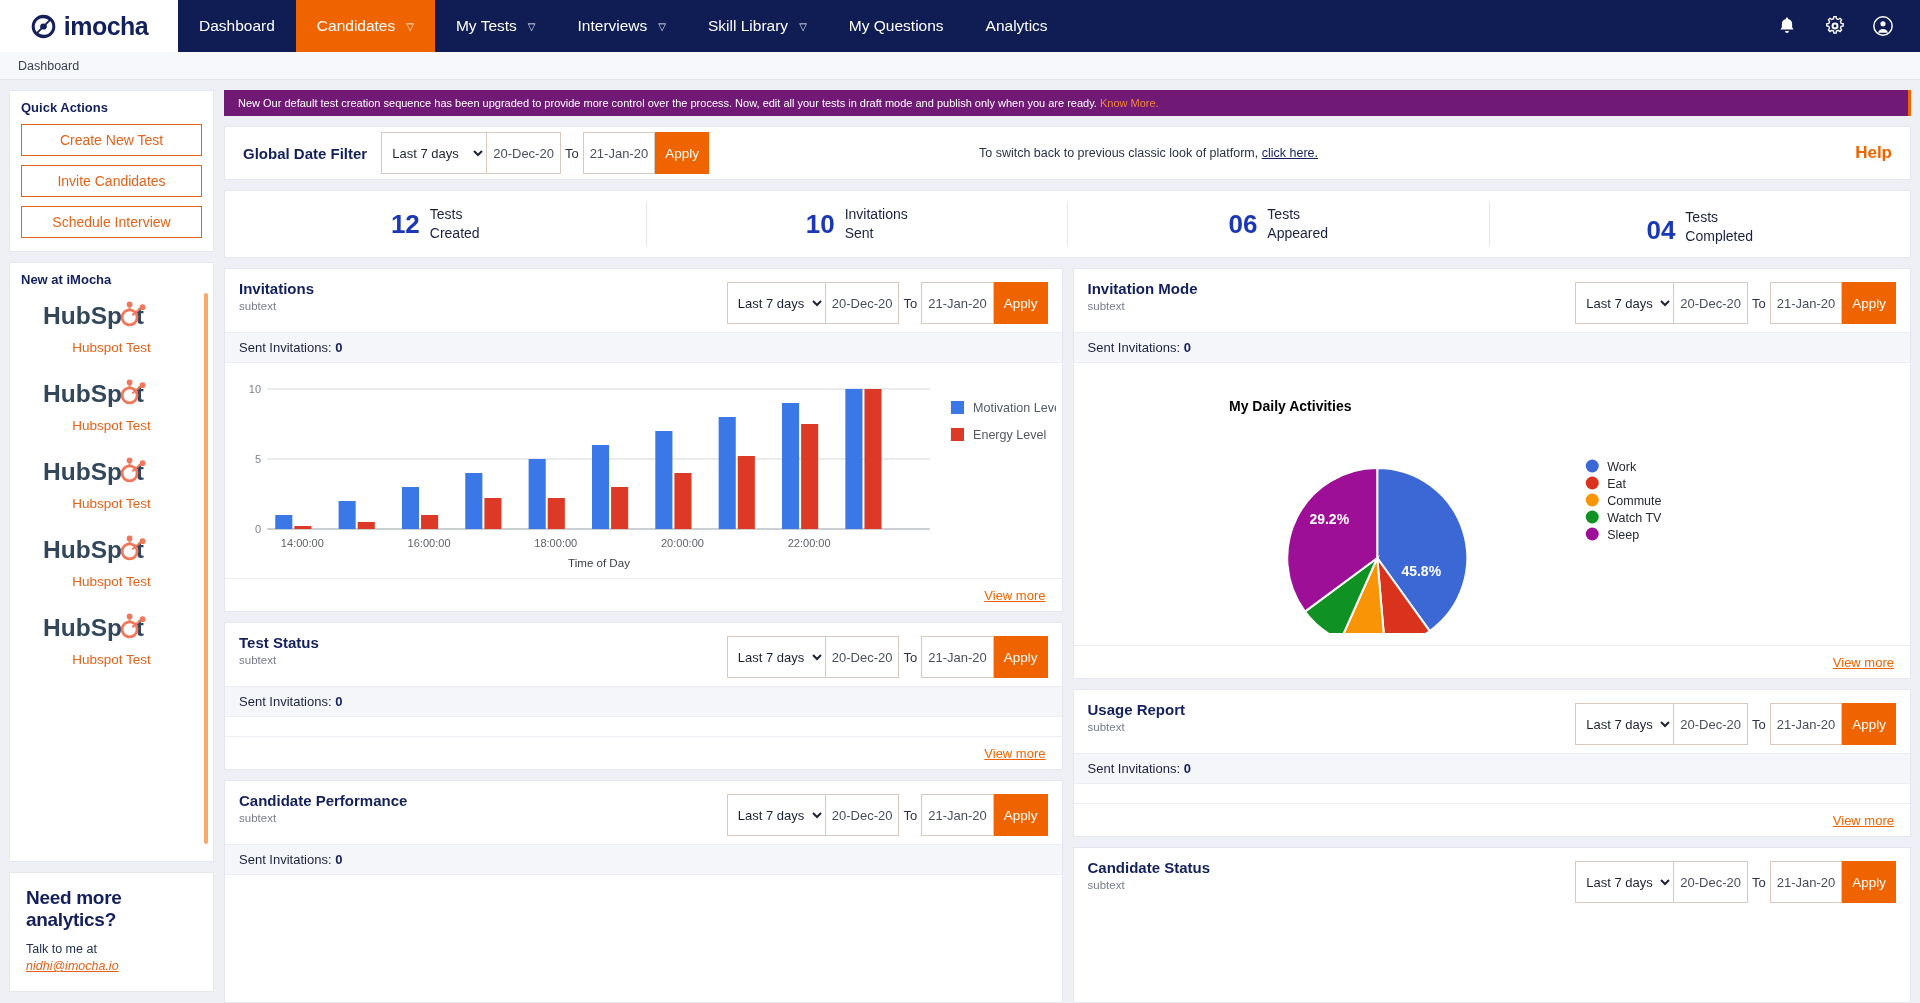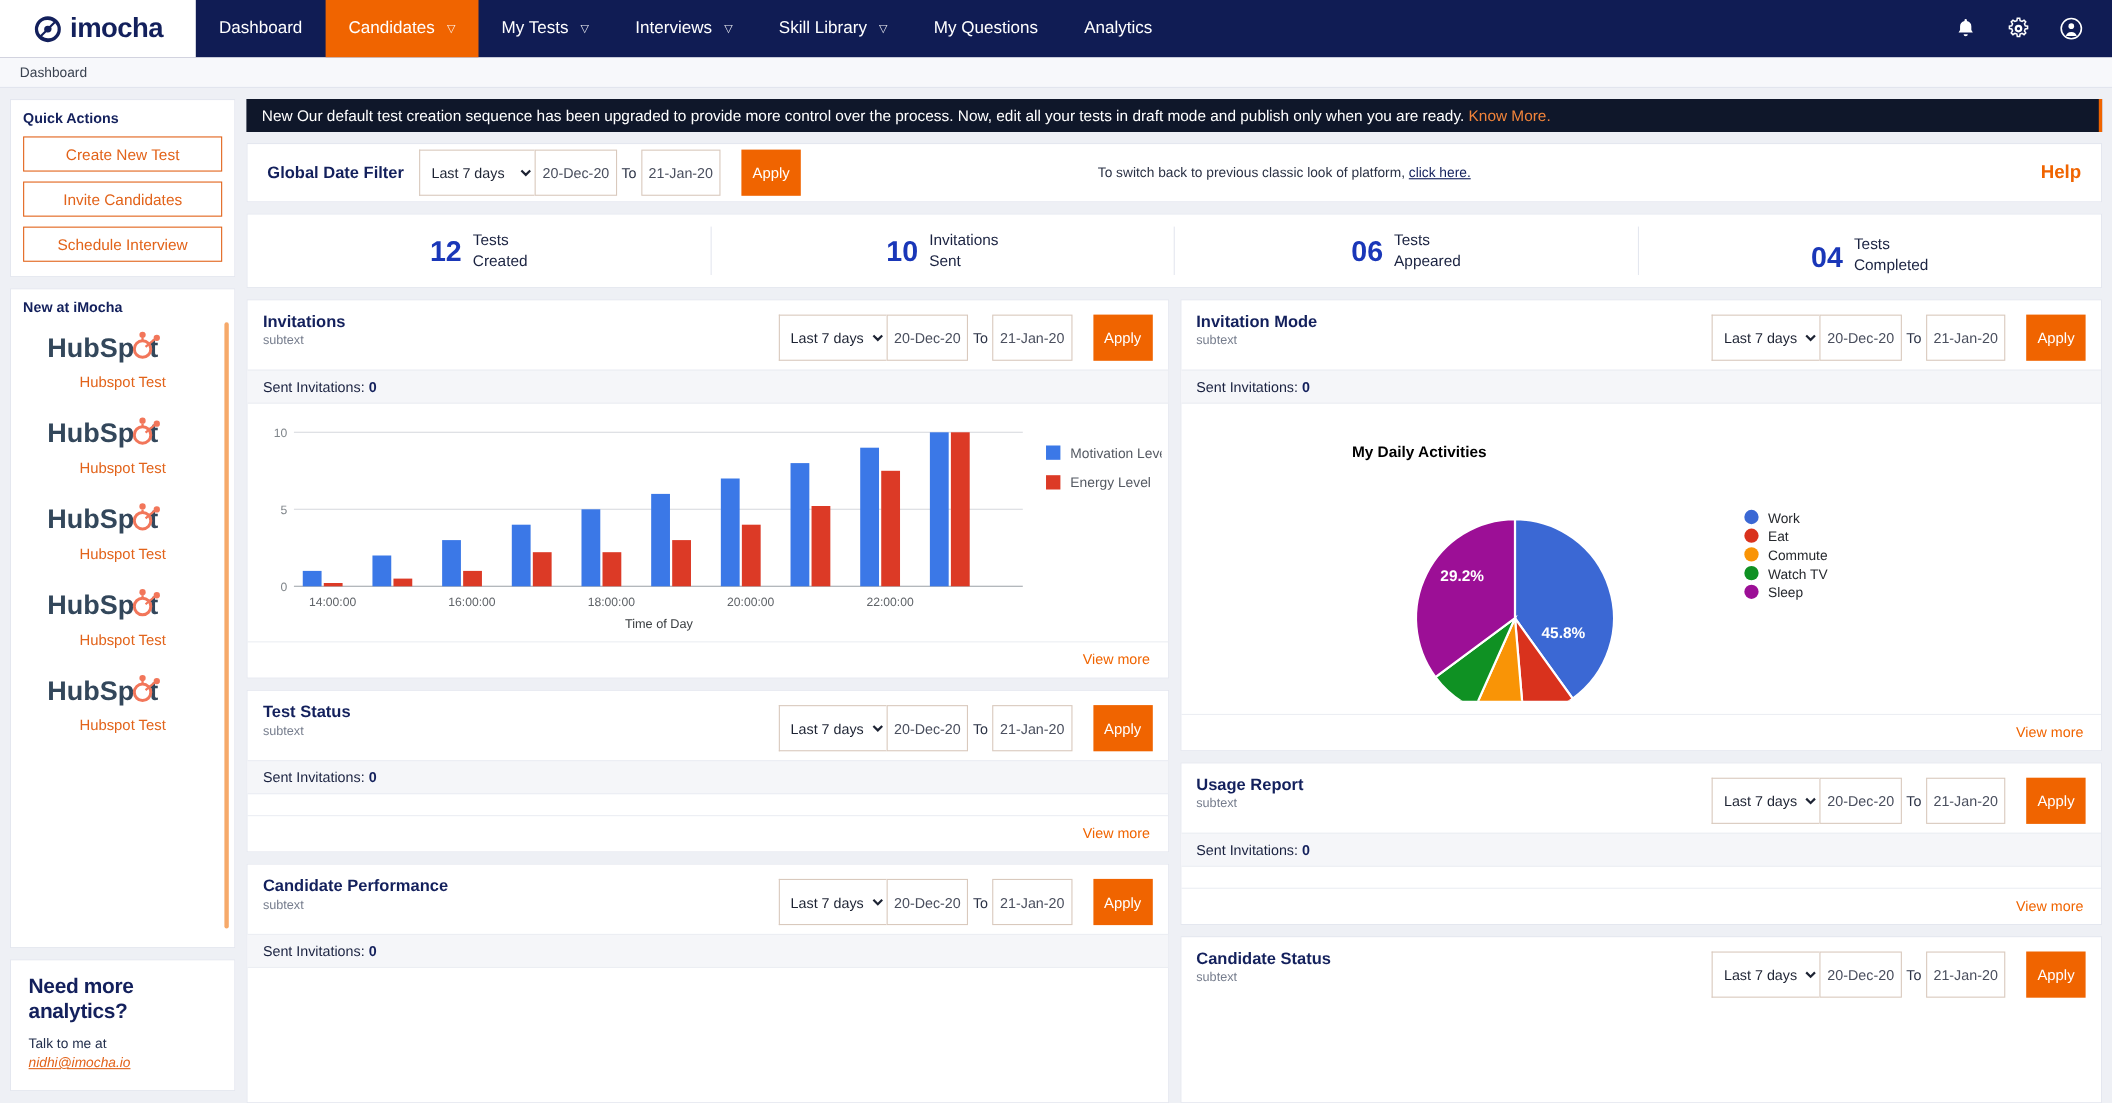--- a/index.html
+++ b/index.html
@@ -66,21 +66,21 @@
   .promo-label { font-size: 13.5px; color: #e2631a; margin-top: 9px; cursor: pointer; }
 
   .need-more { margin-top: 10px; padding: 14px 16px 18px 16px; }
   .nm-title { font-size: 19px; font-weight: bold; color: #13205c; line-height: 1.16; letter-spacing:-0.3px;}
   .nm-sub { font-size: 12.5px; color: #24304d; margin-top: 11px; }
   .nm-mail { font-size: 12.5px; color: #e2631a; text-decoration: underline; display:block; margin-top: 3px; cursor: pointer; font-style: italic; }
 
   
   .main { flex: 1; display: flex; flex-direction: column; gap: 10px; min-width:0; }
   .announce {
-    background: #0f172a; color: #fff; font-size: 14px; padding: 7px 14px;
+    background: #701a75; color: #fff; font-size: 11px; padding: 7px 14px;
     border-right: 3px solid #f06400;
   }
   .announce a { color: #f2843a; text-decoration: none; cursor: pointer; }
 
   .filterbar {
     background: #fff; border: 1px solid #e4e7ef; display: flex; align-items: center;
     padding: 13px 18px; height: 54px;
   }
   .gdf-label { font-size: 15px; font-weight: bold; color: #13205c; margin-right: 14px; }
   .switch-text { margin-left: 270px; font-size: 12.5px; color: #2b3245; }
@@ -94,21 +94,21 @@
     padding: 0 4px 0 6px; color: #1d2333; font-family: inherit; height: 100%;
     border-radius: 0; cursor: pointer;
   }
   .dp .dfrom, .dp .dto {
     border: 1px solid #d9c9bd; background: #fff; font-size: 13px; color: #4a4f5e;
     display: flex; align-items: center; padding: 0 6px; cursor: text;
   }
   .dp .dsep { font-size: 13px; color: #2b3245; display: flex; align-items: center; padding: 0 4px; }
   .dp .dapply {
     background: #f06400; color: #fff; font-size: 13.5px; border: none; padding: 0 10px;
-    cursor: pointer; font-family: inherit; margin-left: 19px;
+    cursor: pointer; font-family: inherit;
   }
 
   
   .kpis {
     background: #fff; border: 1px solid #e4e7ef; display: flex; height: 68px; align-items: center;
   }
   .kpi { flex: 1; display: flex; align-items: center; justify-content: center; gap: 10px;
          border-right: 1px solid #e4e7ef; height: 44px; }
   .kpi:last-child { border-right: none; align-items: flex-end; }
   .kpi .num { font-size: 26px; font-weight: bold; color: #1a37b8; }
@@ -124,21 +124,21 @@
   .panel-title { font-size: 15px; font-weight: bold; color: #13205c; }
   .panel-sub { font-size: 11.5px; color: #767d8d; margin-top: 3px; }
   .panel-head .dp { margin-left: auto; margin-top: 2px; }
   .strip {
     background: #f5f6f9; border-top: 1px solid #eceef3; border-bottom: 1px solid #eceef3;
     padding: 7px 14px; font-size: 13px; color: #1a2240;
   }
   .strip b { color: #13205c; }
   .panel-body { flex: 1; min-height: 0; }
   .panel-foot { border-top: 1px solid #eceef3; padding: 7px 16px; text-align: right; }
-  .view-more { font-size: 13px; color: #f06400; cursor: pointer; }
+  .view-more { font-size: 13px; color: #f06400; cursor: pointer; text-decoration: underline; }
 
   
   .barchart { padding: 12px 6px 4px 6px; }
   .pie-wrap { display: flex; align-items: center; padding: 10px 8px 12px 8px; }
 
   .spacer-body { height: 48px; }
 </style>
 </head>
 <body>
 

